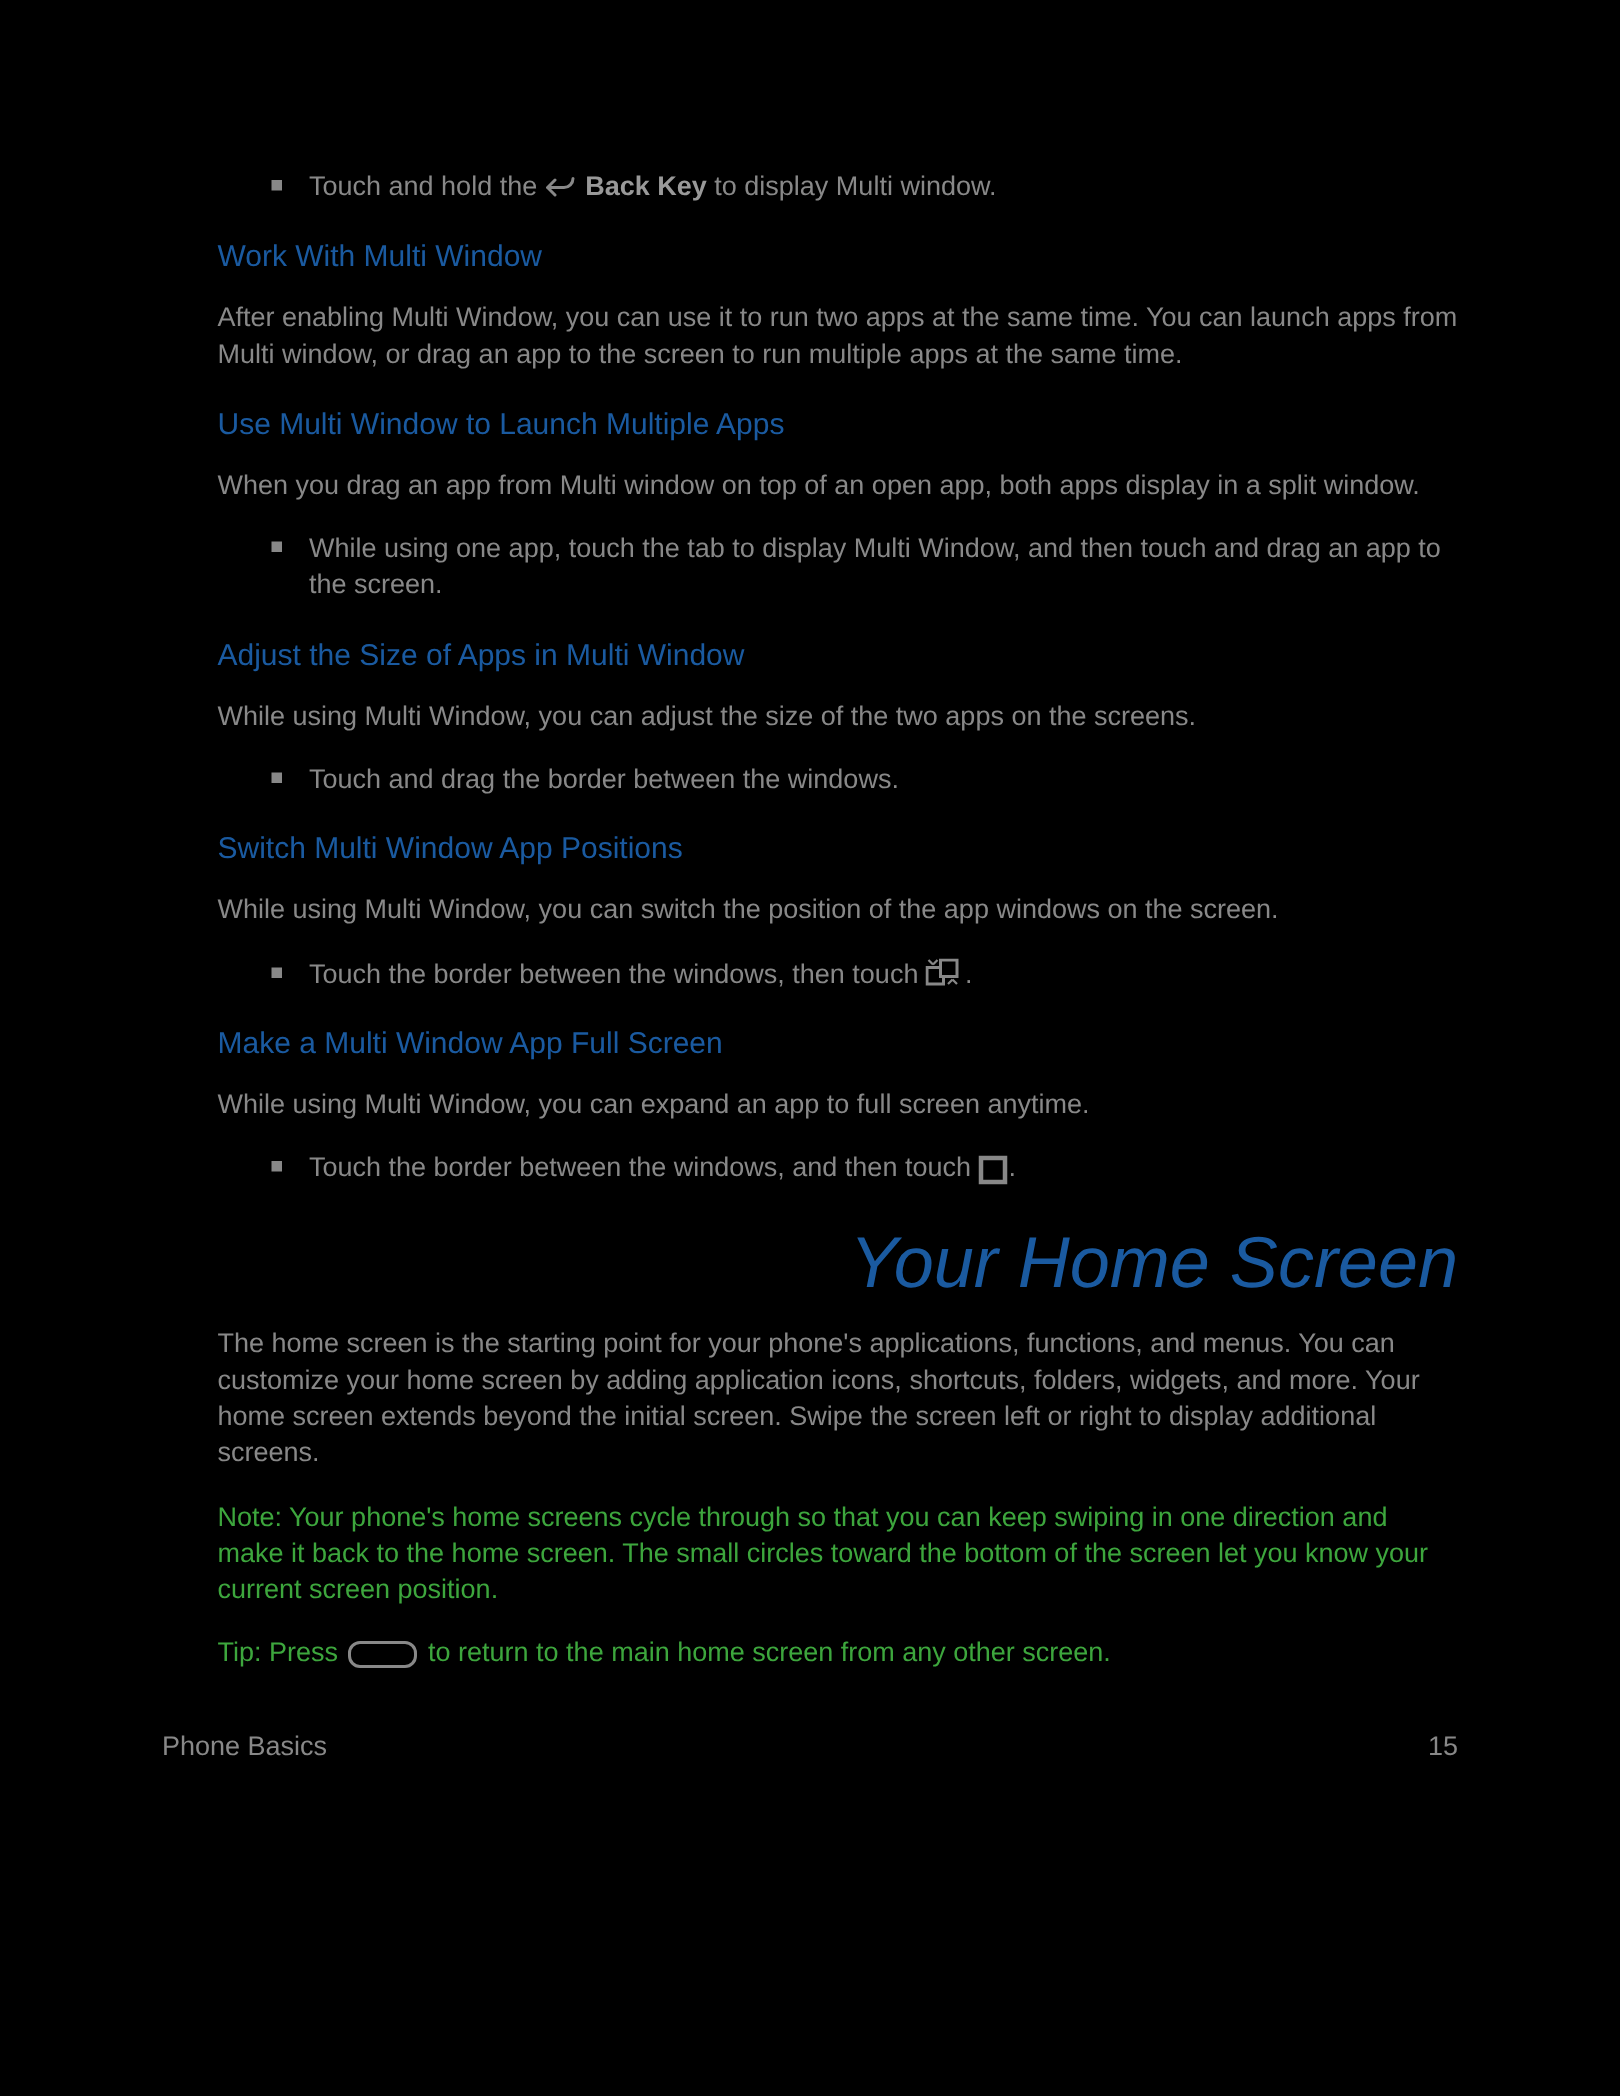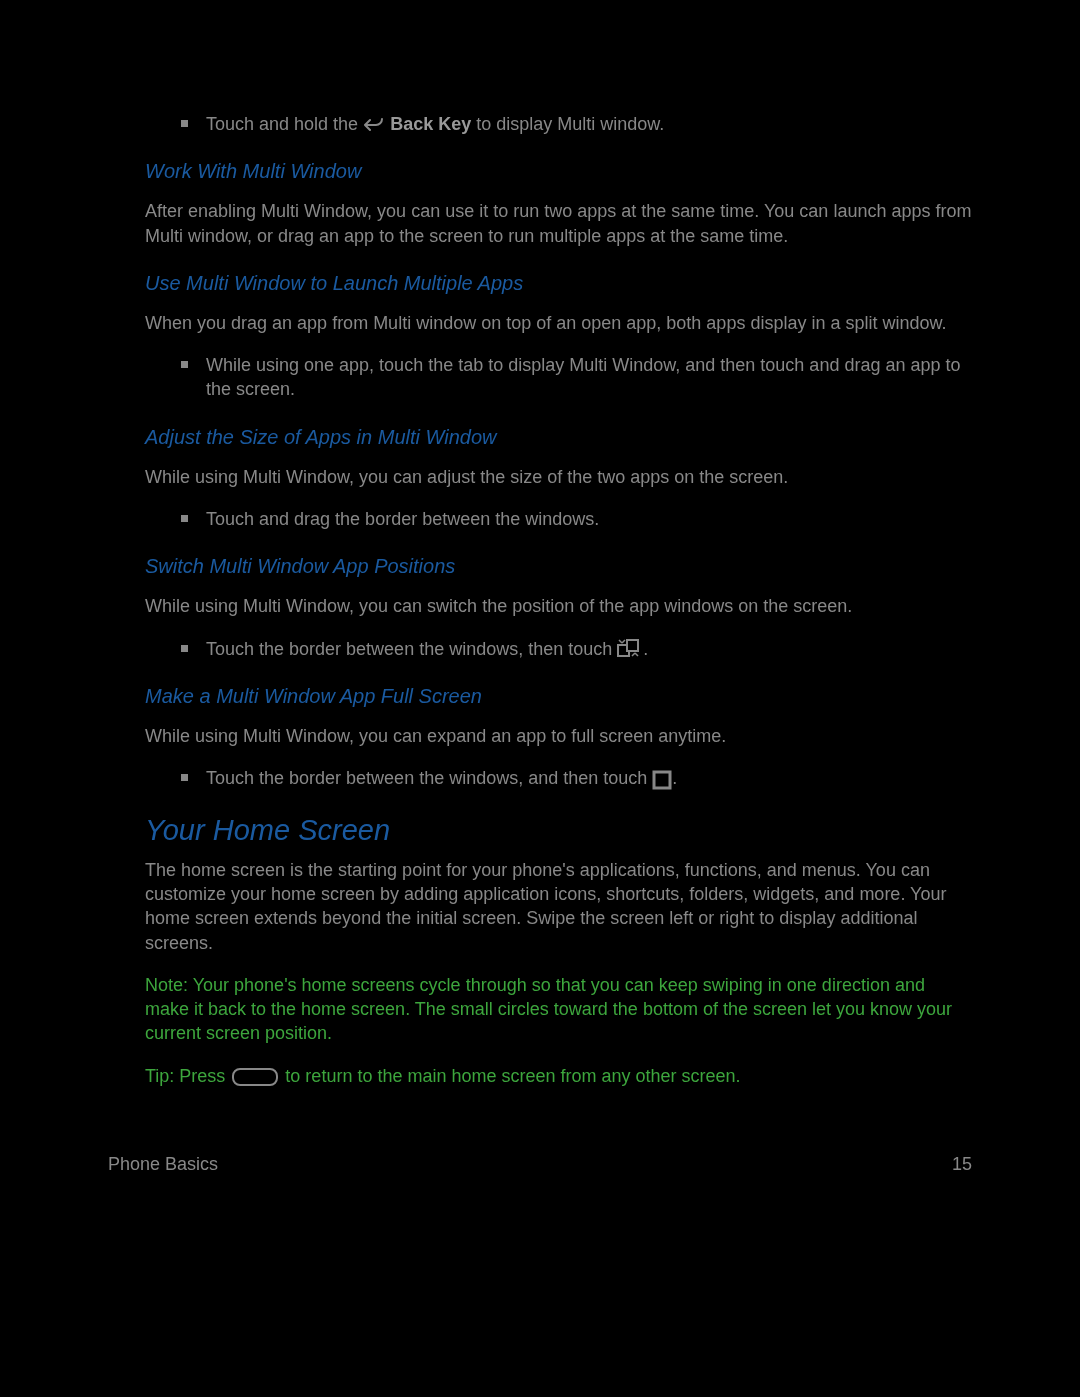--- a/index.html
+++ b/index.html
@@ -32,31 +32,31 @@
     margin-top: 8px;
     margin-right: 18px;
   }
   .bullet .txt {
     flex: 1;
   }
   .sub-heading {
     color: #1a5aa0;
     font-size: 20px;
     margin: 22px 0 14px 0;
-    font-style: italic;
   }
   .para {
     margin: 0 0 18px 0;
   }
   .big-heading {
     color: #1a5aa0;
     font-style: italic;
-    font-size: 29px;
+    font-size: 48px;
     margin: 20px 0 8px 0;
     font-weight: normal;
+    text-align: right;
   }
   .bold {
     font-weight: bold;
     color: #999;
   }
   .inline-icon {
     display: inline-flex;
     align-items: center;
     justify-content: center;
     width: 22px;
@@ -111,21 +111,21 @@
   <div class="para">After enabling Multi Window, you can use it to run two apps at the same time. You can launch apps from Multi window, or drag an app to the screen to run multiple apps at the same time.</div>
 
   <div class="sub-heading">Use Multi Window to Launch Multiple Apps</div>
   <div class="para">When you drag an app from Multi window on top of an open app, both apps display in a split window.</div>
   <div class="bullet">
     <div class="sq"></div>
     <div class="txt">While using one app, touch the tab to display Multi Window, and then touch and drag an app to the screen.</div>
   </div>
 
   <div class="sub-heading">Adjust the Size of Apps in Multi Window</div>
-  <div class="para">While using Multi Window, you can adjust the size of the two apps on the screen.</div>
+  <div class="para">While using Multi Window, you can adjust the size of the two apps on the screens.</div>
   <div class="bullet">
     <div class="sq"></div>
     <div class="txt">Touch and drag the border between the windows.</div>
   </div>
 
   <div class="sub-heading">Switch Multi Window App Positions</div>
   <div class="para">While using Multi Window, you can switch the position of the app windows on the screen.</div>
   <div class="bullet">
     <div class="sq"></div>
     <div class="txt">

